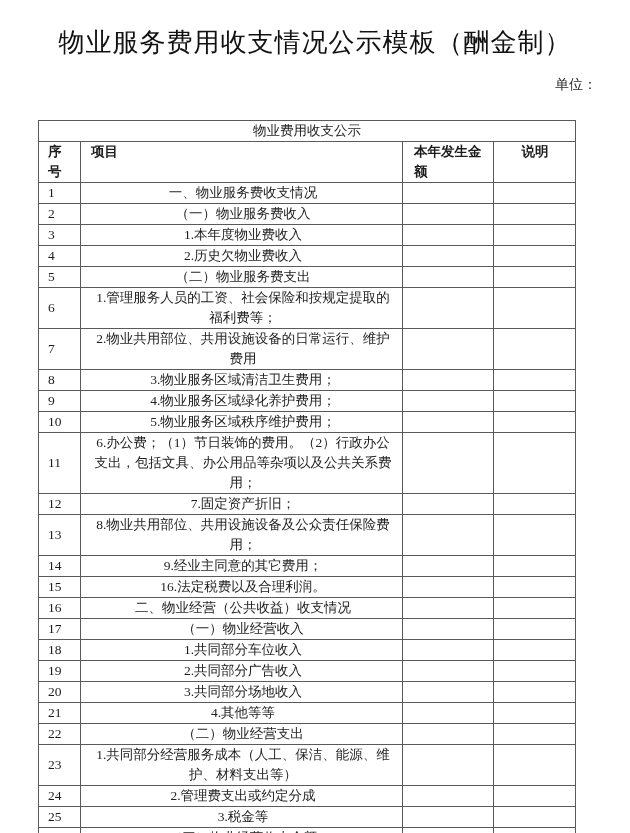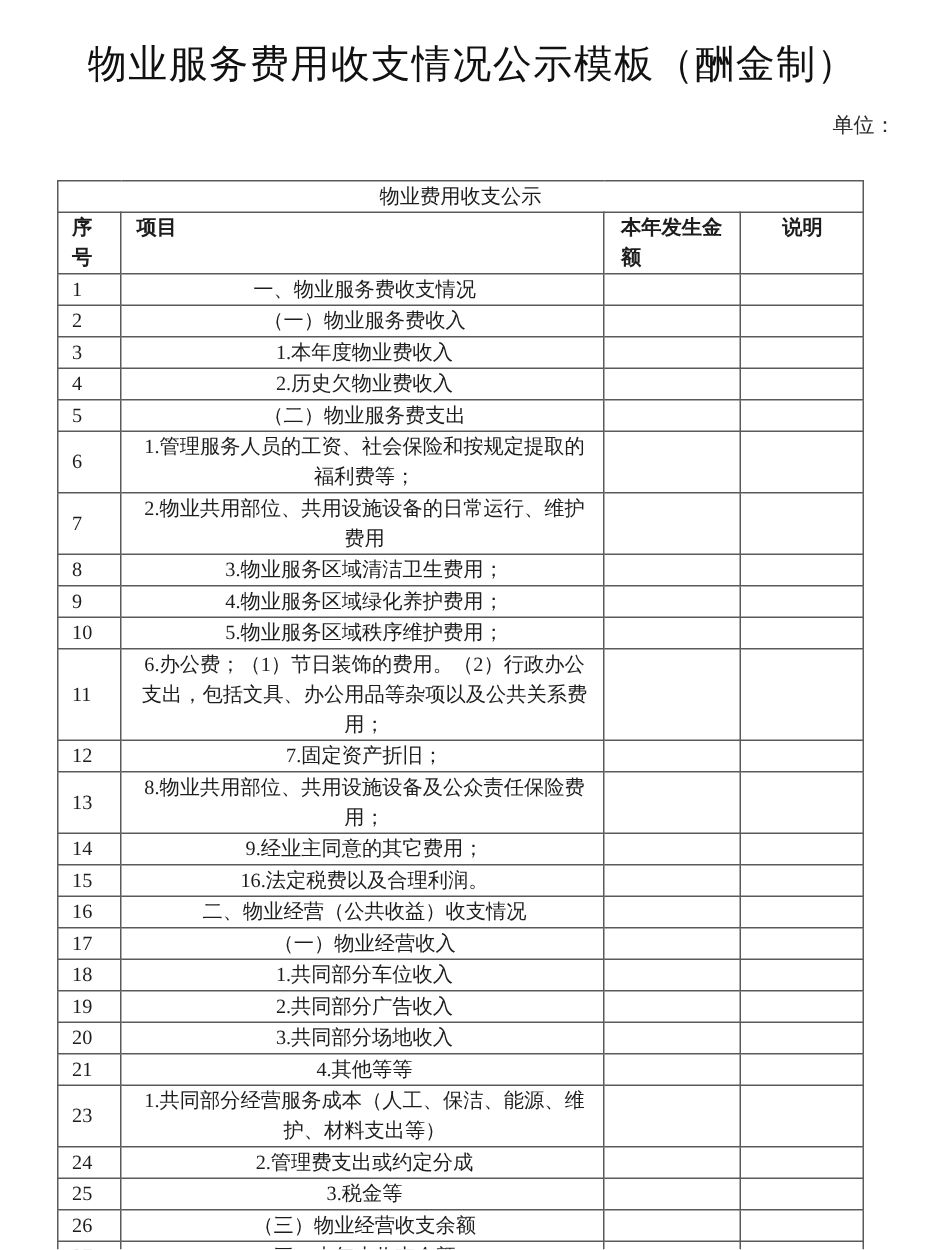--- a/index.html
+++ b/index.html
@@ -233,20 +233,26 @@
           <td class="cell-amount"></td>
           <td class="cell-note"></td>
         </tr>
         <tr>
           <td class="cell-no">21</td>
           <td class="cell-item">4.其他等等</td>
           <td class="cell-amount"></td>
           <td class="cell-note"></td>
         </tr>
         <tr>
+          <td class="cell-no">22</td>
+          <td class="cell-item">（二）物业经营支出</td>
+          <td class="cell-amount"></td>
+          <td class="cell-note"></td>
+        </tr>
+        <tr>
           <td class="cell-no">23</td>
           <td class="cell-item">1.共同部分经营服务成本（人工、保洁、能源、维护、材料支出等）</td>
           <td class="cell-amount"></td>
           <td class="cell-note"></td>
         </tr>
         <tr>
           <td class="cell-no">24</td>
           <td class="cell-item">2.管理费支出或约定分成</td>
           <td class="cell-amount"></td>
           <td class="cell-note"></td>

